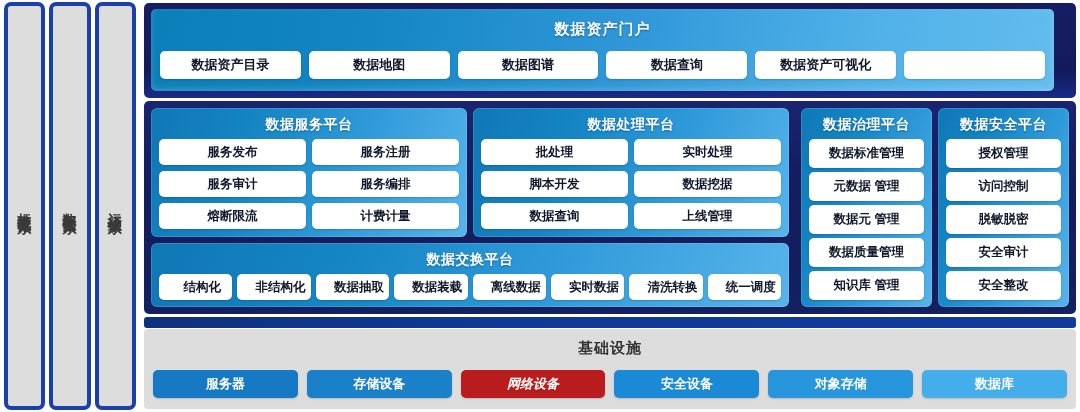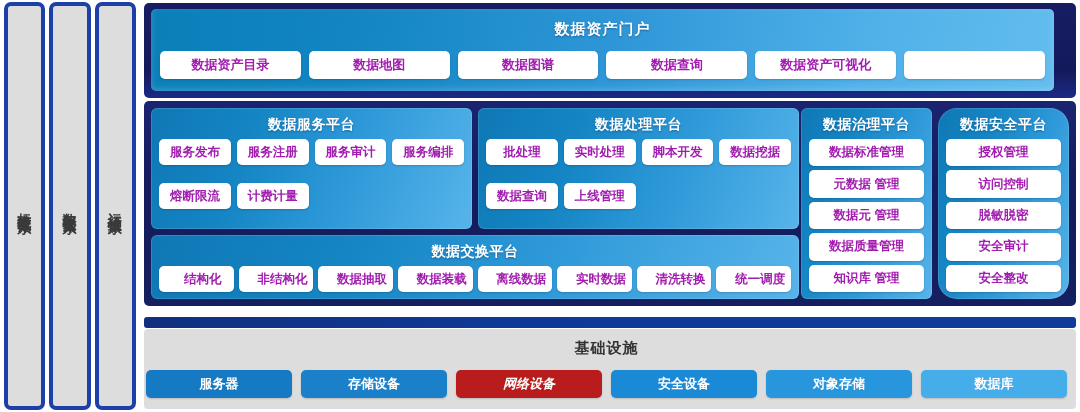--- a/index.html
+++ b/index.html
@@ -93,35 +93,35 @@
   .chip-white {
     flex: 1 1 0;
     background: #ffffff;
     border-radius: 5px;
     height: 28px;
     display: flex;
     align-items: center;
     justify-content: center;
     font-size: 13px;
     font-weight: 600;
-    color: #a21caf;
+    color: #0f172a;
     box-shadow: 0 1px 2px rgba(0,0,0,.18);
     white-space: nowrap;
   }
 
   
   .mid-frame {
     position: relative;
     flex: 1;
-    margin: 3px 4px 8px 4px;
+    margin: 3px 4px 0 4px;
     background: linear-gradient(180deg, #1b2470 0%, #141b5e 40%, #14205f 100%);
     border-radius: 5px;
     padding: 7px;
     display: flex;
-    gap: 2px;
+    gap: 12px;
   }
   .mid-left {
     flex: 1 1 0;
     display: flex;
     flex-direction: column;
     gap: 6px;
   }
   .mid-left-top {
     display: flex;
     gap: 6px;
@@ -139,36 +139,36 @@
     display: flex;
     flex-direction: column;
     align-items: center;
     background: linear-gradient(110deg, #0f78b5 0%, #1585c4 30%, #2f9ad9 62%, #57b4ea 100%);
     box-shadow: inset 0 0 0 1px rgba(255,255,255,.13);
   }
   .plat.svc  { flex: 1 1 0; }
   .plat.proc { flex: 1 1 0; }
   .plat.exch { width: 100%; }
   .plat.gov  { flex: 1 1 0; }
-  .plat.sec  { flex: 1 1 0; border-radius: 19px; }
+  .plat.sec  { flex: 1 1 0; }
 
   .plat-title {
     color: #ffffff;
     font-size: 14px;
     font-weight: 700;
     letter-spacing: .5px;
     margin: 3px 0 5px 0;
     text-shadow: 0 1px 2px rgba(0,40,80,.40);
     white-space: nowrap;
   }
   .plat.gov .plat-title, .plat.sec .plat-title { font-size: 14px; }
 
   .grid3 {
     display: grid;
-    grid-template-columns: repeat(4, 1fr);
+    grid-template-columns: repeat(2, 1fr);
     gap: 5px 6px;
     width: 100%;
     flex: 1;
   }
   .stack {
     display: flex;
     flex-direction: column;
     gap: 4px;
     width: 100%;
     flex: 1;
@@ -192,21 +192,21 @@
     background: linear-gradient(90deg, #10307f 0%, #0e3a97 40%, #0f3c9b 100%);
   }
   .infra {
     height: 80px;
     margin: 1px 4px 3px 4px;
     background: #dddddd;
     border-radius: 4px;
     display: flex;
     flex-direction: column;
     align-items: center;
-    padding: 5px 9px 8px 2px;
+    padding: 5px 9px 8px 9px;
   }
   .infra-title {
     font-size: 15px;
     font-weight: 700;
     color: #333333;
     letter-spacing: 1px;
     margin: 5px 0 8px 0;
   }
   .infra-row {
     display: flex;

